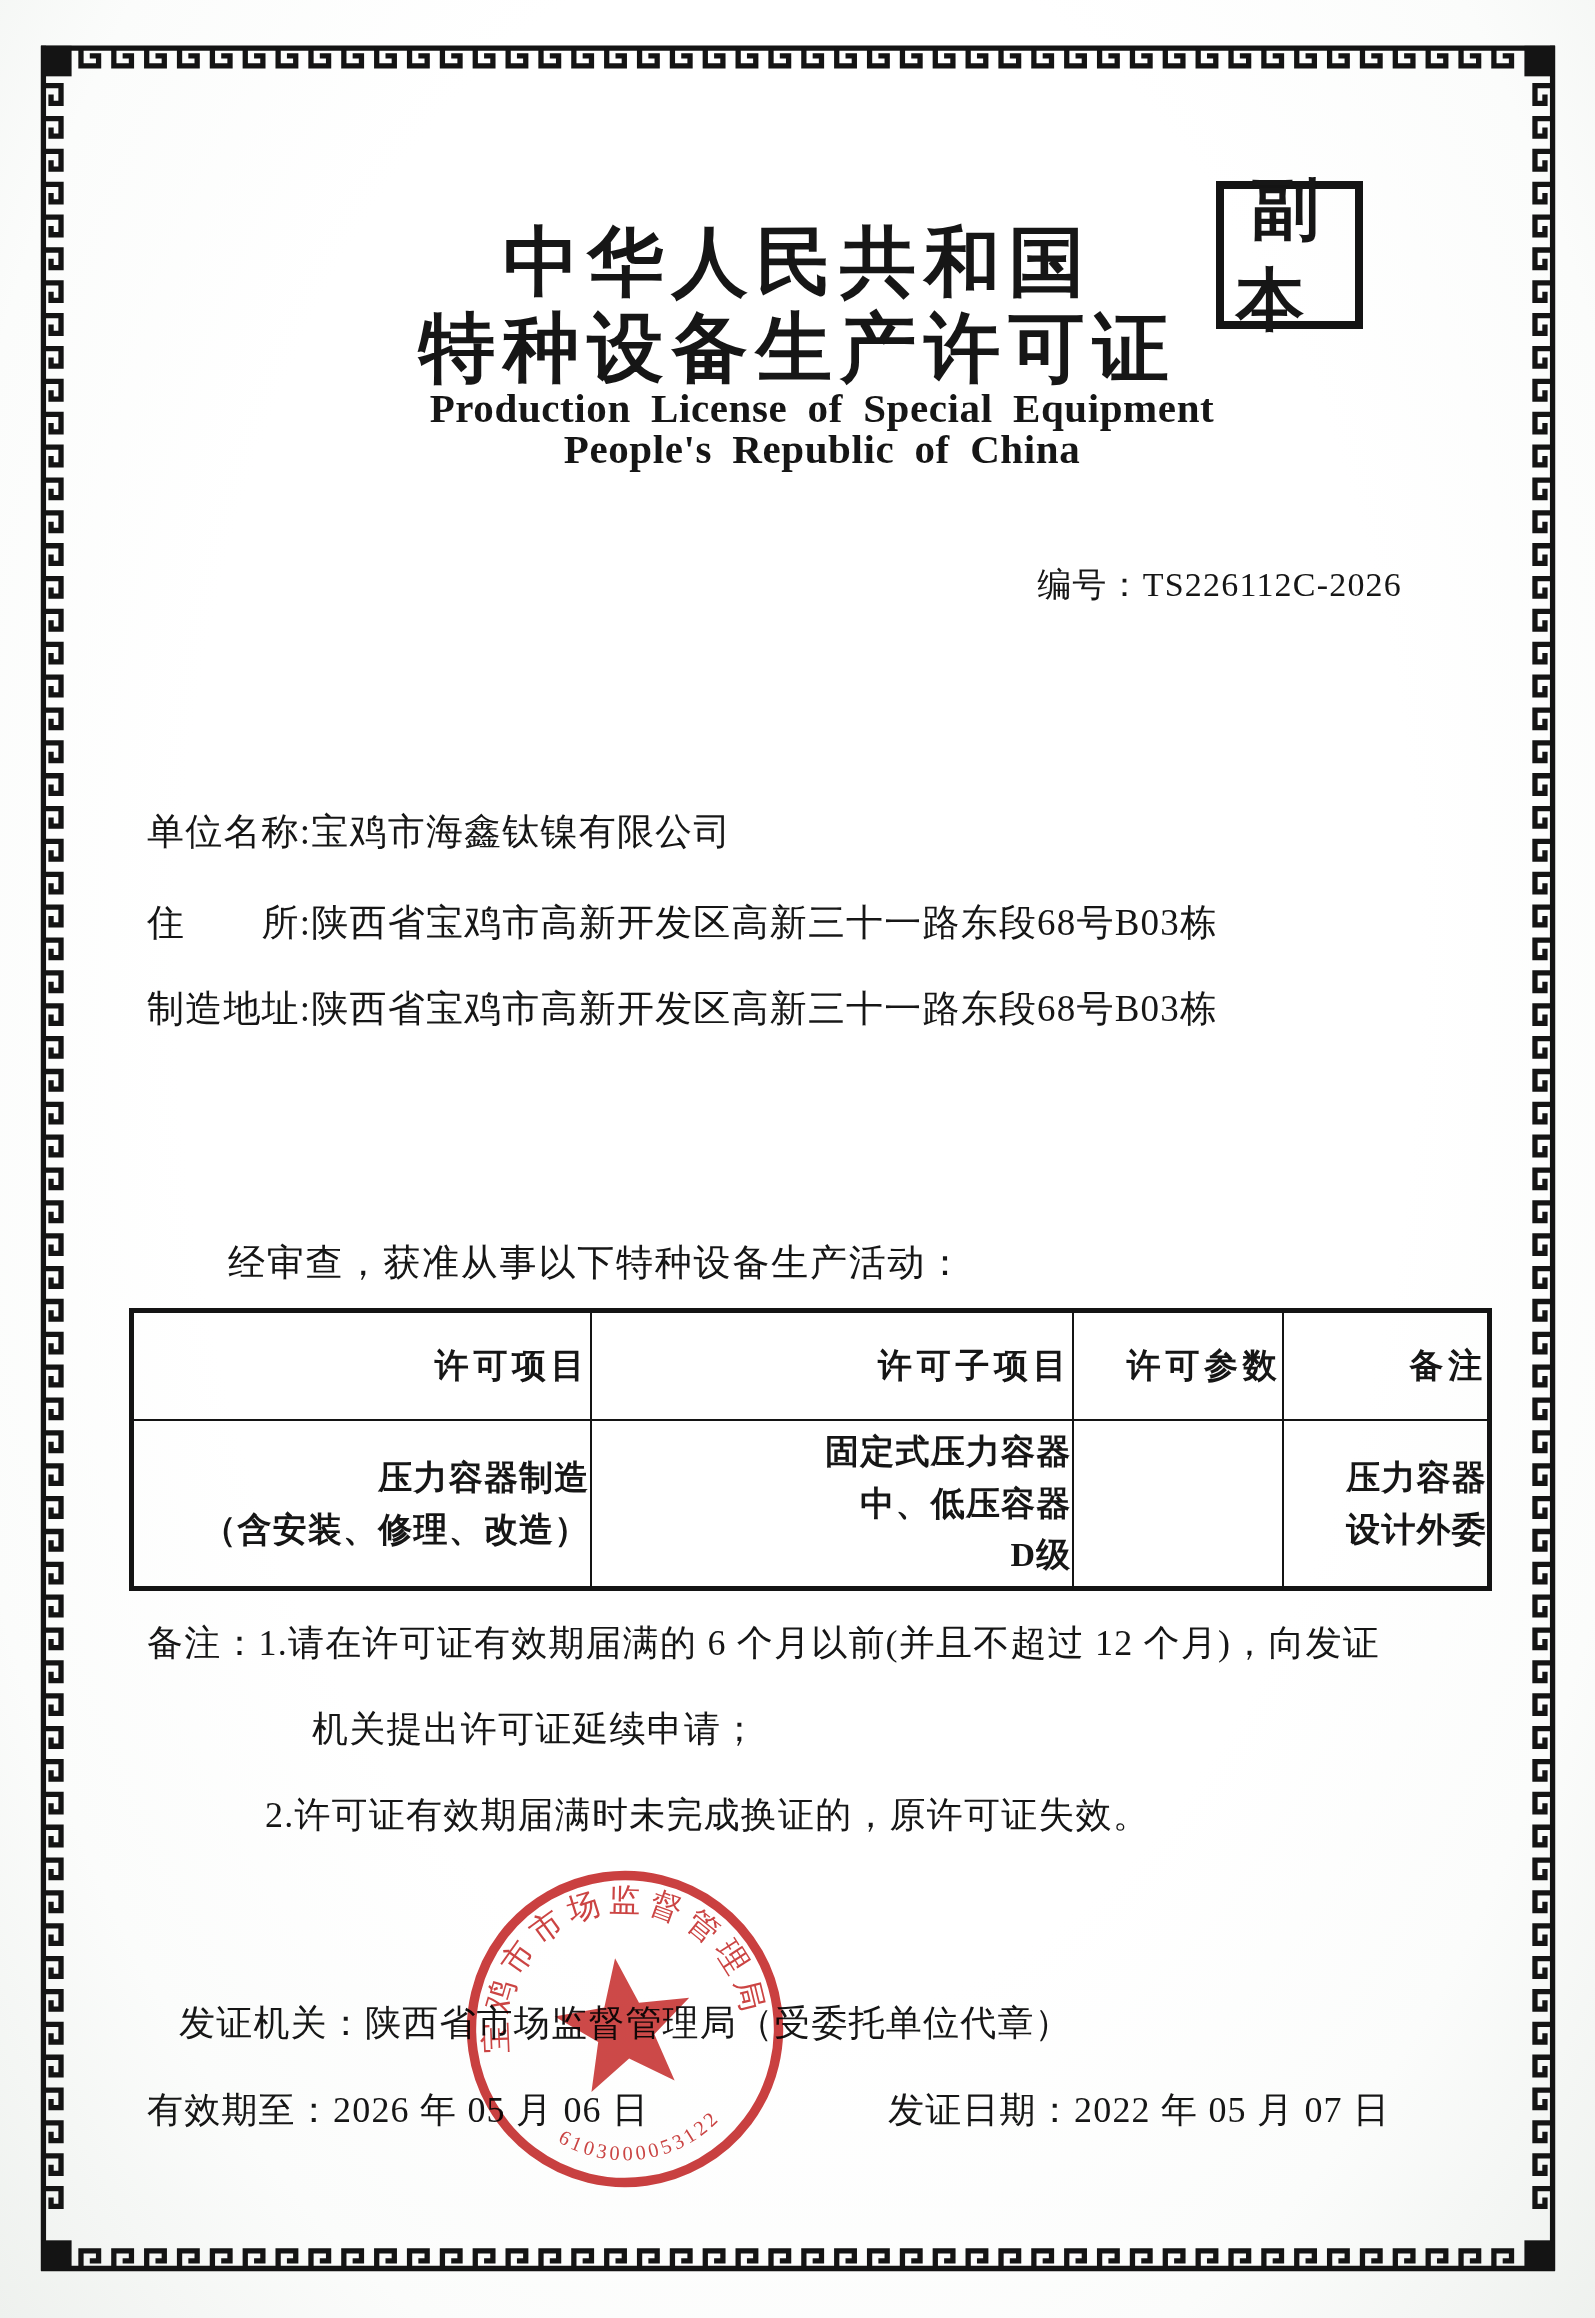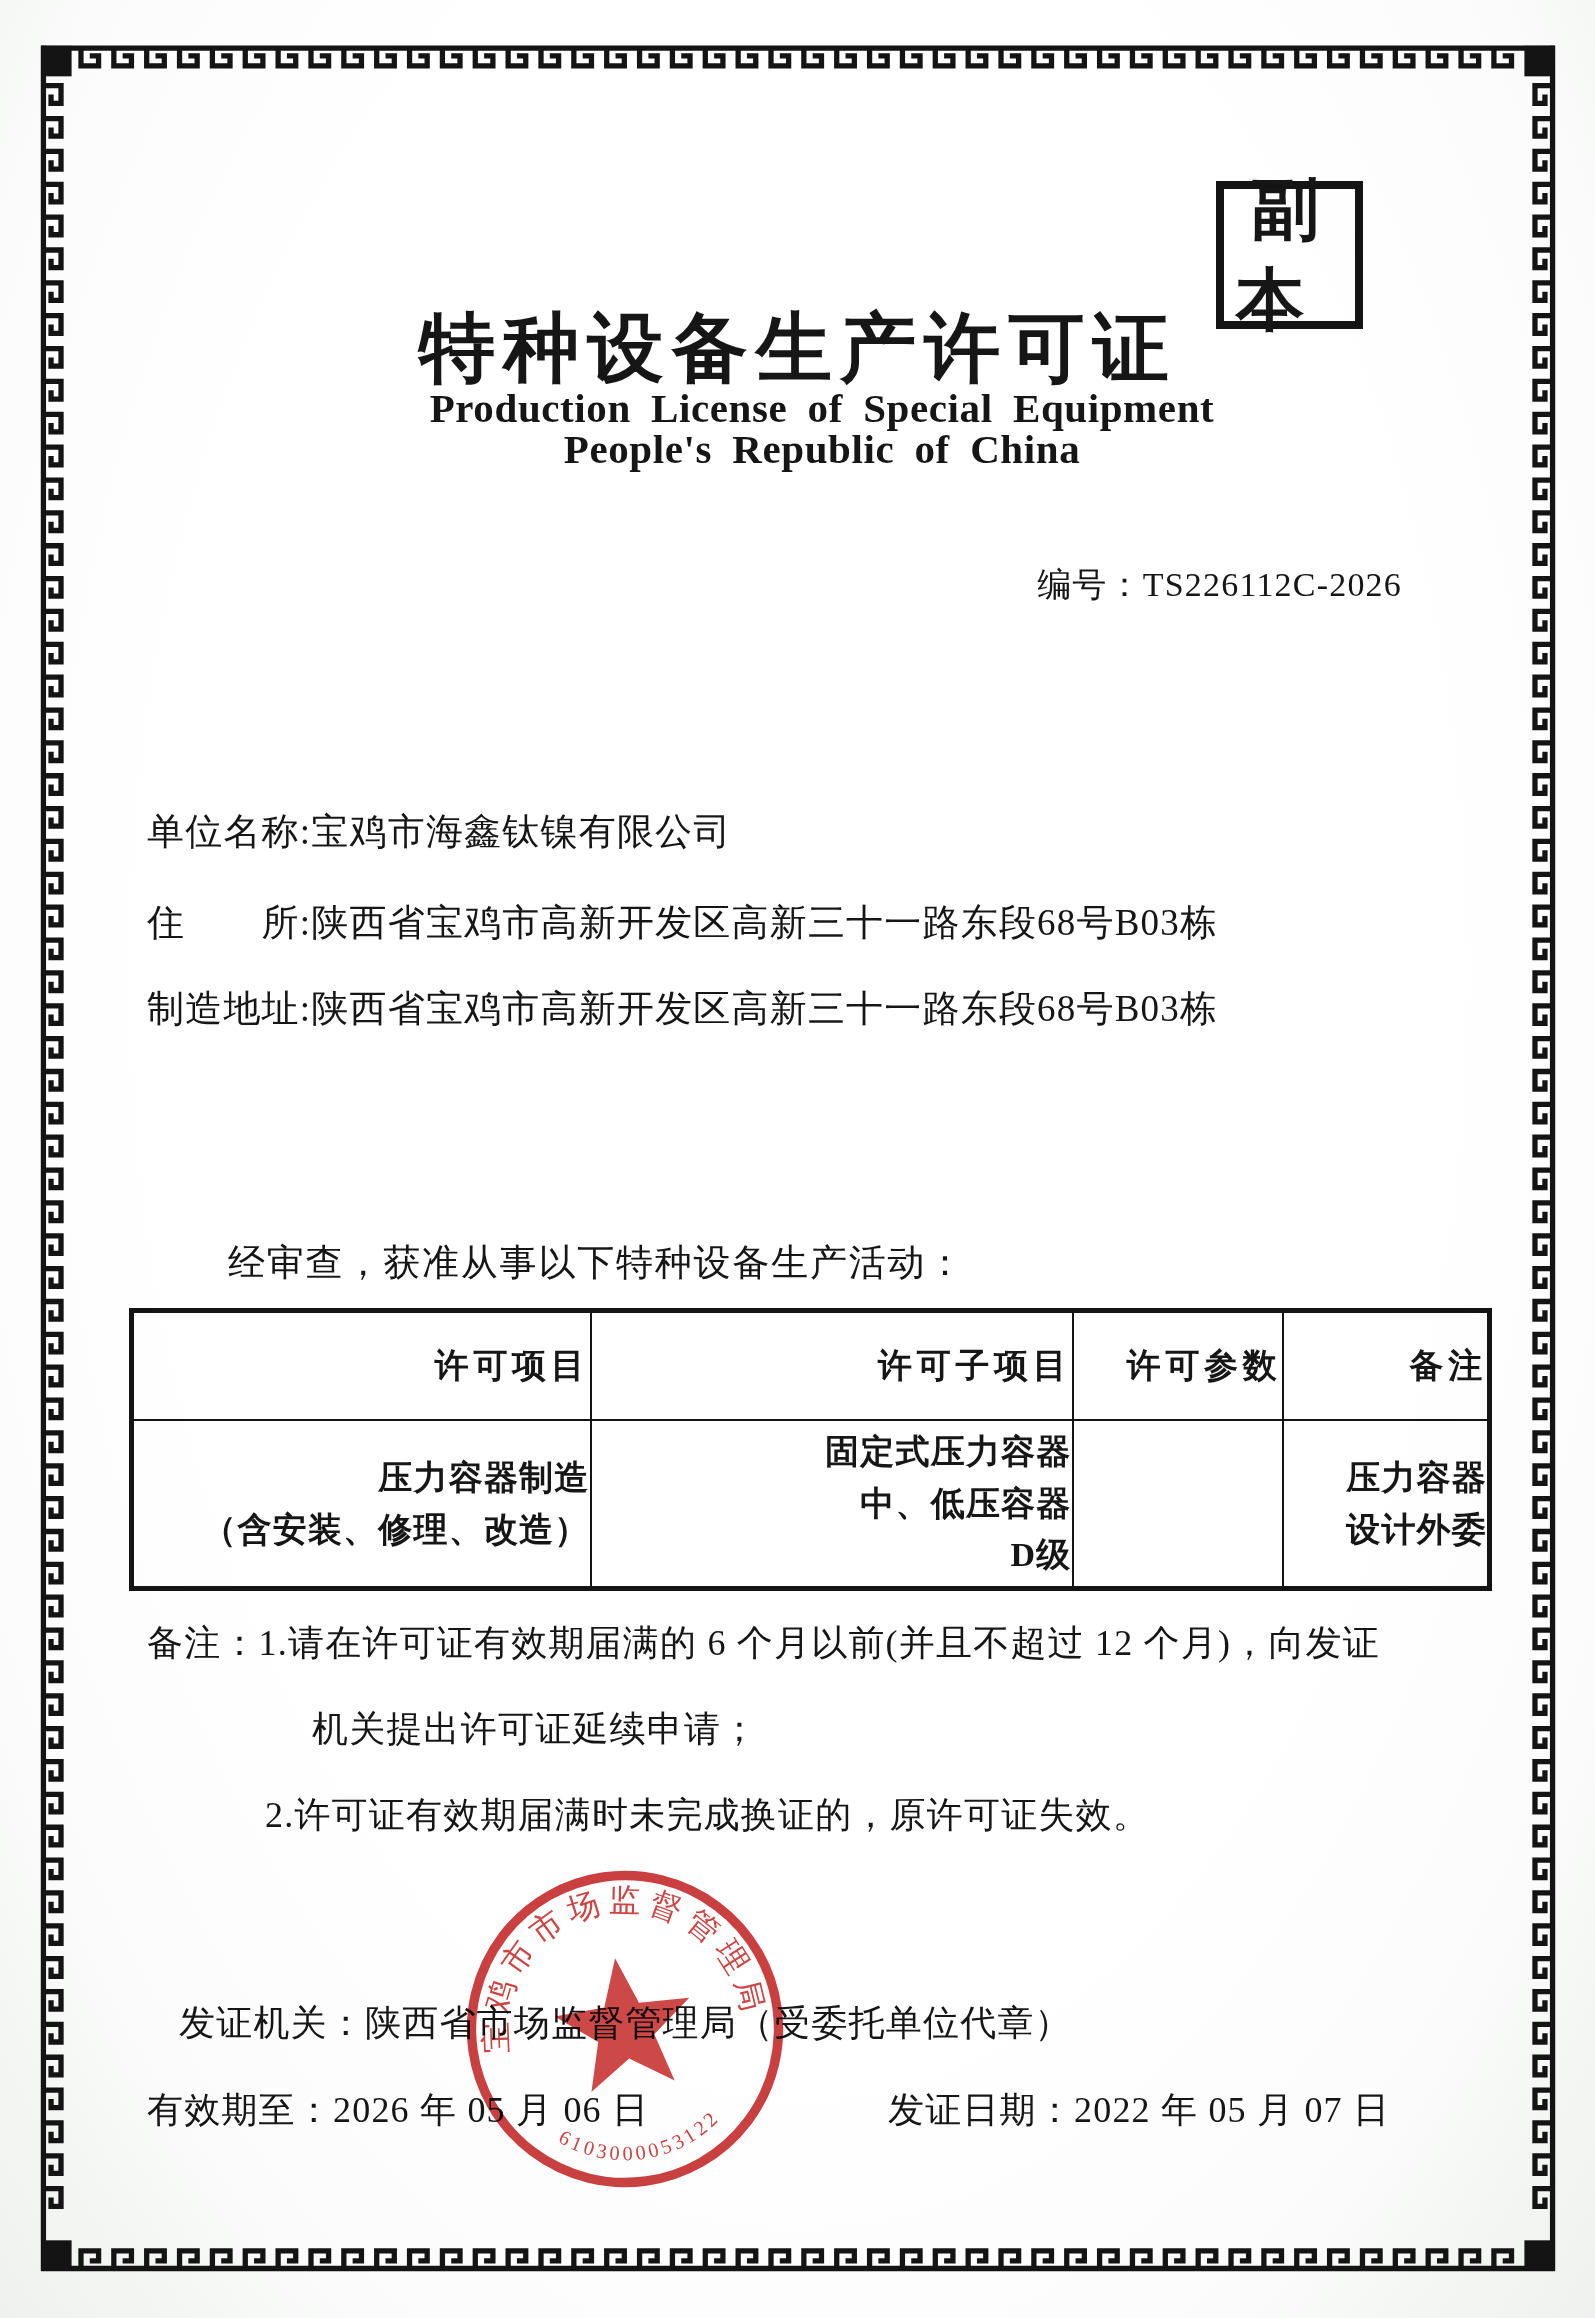--- a/index.html
+++ b/index.html
@@ -311,20 +311,21 @@
       <rect x="70" y="78" width="52" height="52" fill="#141414"></rect>
       <rect x="2598" y="78" width="52" height="52" fill="#141414"></rect>
       <rect x="70" y="3818" width="52" height="52" fill="#141414"></rect>
       <rect x="2598" y="3818" width="52" height="52" fill="#141414"></rect>
     </svg>
 
   <div class="badge">
     <span>副本</span>
   </div>
 
+  <div class="title-cn l1">中华人民共和国</div>
   <div class="title-cn l2">特种设备生产许可证</div>
   <div class="title-en l1">Production License of Special Equipment</div>
   <div class="title-en l2">People's Republic of China</div>
 
   <div class="license-no">
     <span>编号：</span><span>TS226112C-2026</span>
   </div>
 
   <div class="field-row f0">
     <span>单位名称:</span><span>宝鸡市海鑫钛镍有限公司</span>

